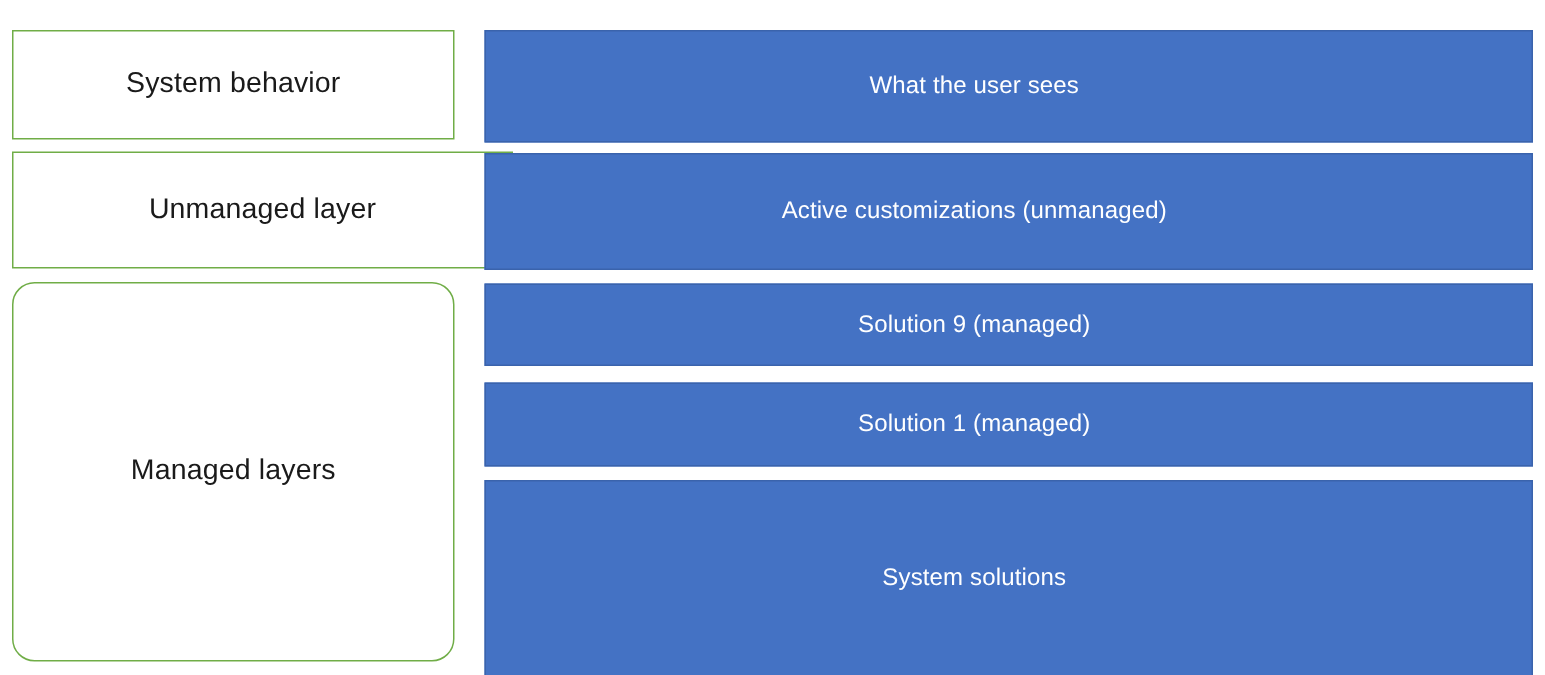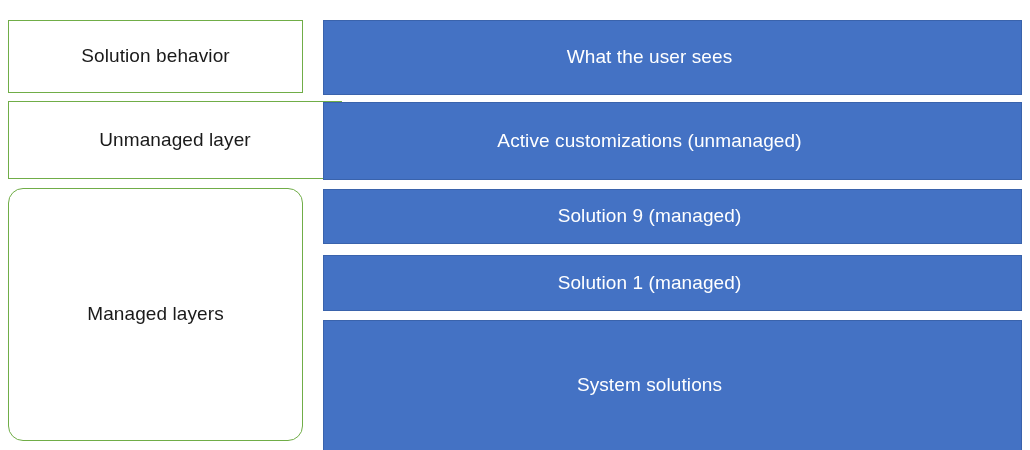--- a/index.html
+++ b/index.html
@@ -50,21 +50,21 @@
     display: flex;
     align-items: center;
     overflow: hidden;
   }
   .stack-bar .label {
     position: absolute;
     left: 0;
     right: 0;
     text-align: center;
     color: #ffffff;
-    font-size: 19px;
+    font-size: 16px;
     line-height: 1.2;
     letter-spacing: 0.1px;
     white-space: nowrap;
   }
 
   
   #box-runtime   { left: 8px;  top: 20px;  width: 295px; height: 73px;  }
   #box-unmanaged { left: 8px;  top: 101px; width: 334px; height: 78px;  }
   #box-managed   { left: 8px;  top: 188px; width: 295px; height: 253px; border-radius: 15px; }
 
@@ -81,21 +81,21 @@
   #bar-sol2      .label,
   #bar-sol1      .label,
   #bar-system    .label { right: 46px; }
 </style>
 </head>
 <body>
 
 <div id="canvas">
 
   <div class="layer-box" id="box-runtime">
-    <span class="label">Solution behavior</span>
+    <span class="label">System behavior</span>
   </div>
 
   <div class="layer-box" id="box-unmanaged">
     <span class="label">Unmanaged layer</span>
   </div>
 
   <div class="layer-box" id="box-managed">
     <span class="label">Managed layers</span>
   </div>
 

